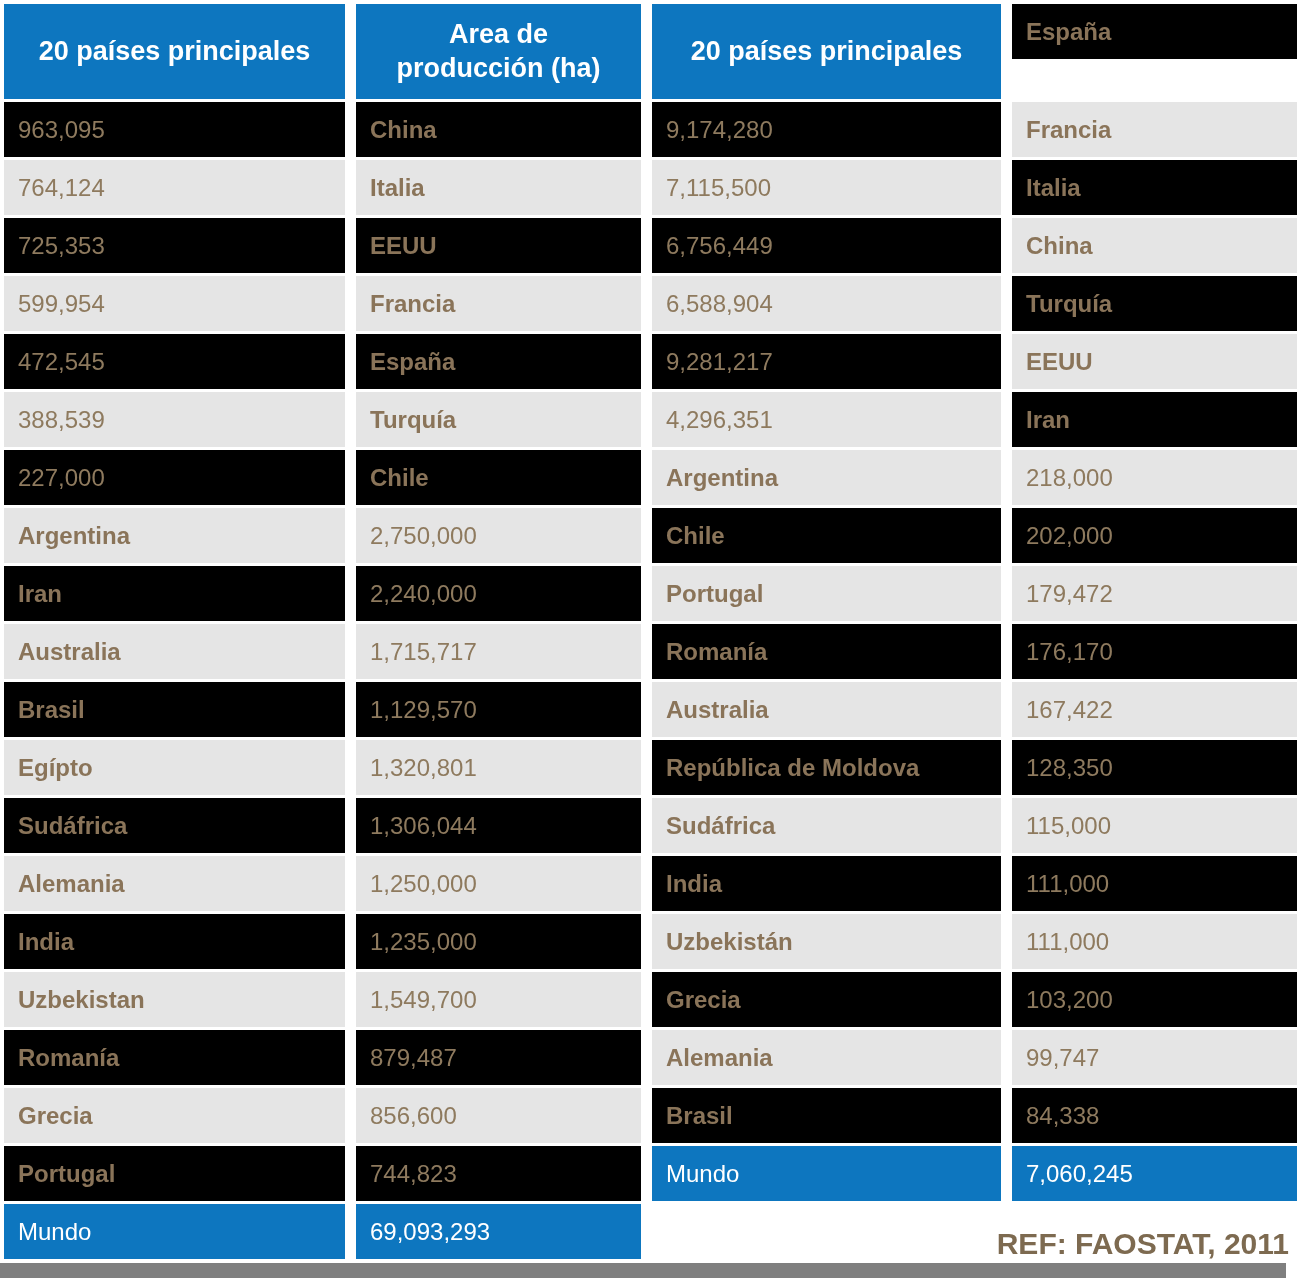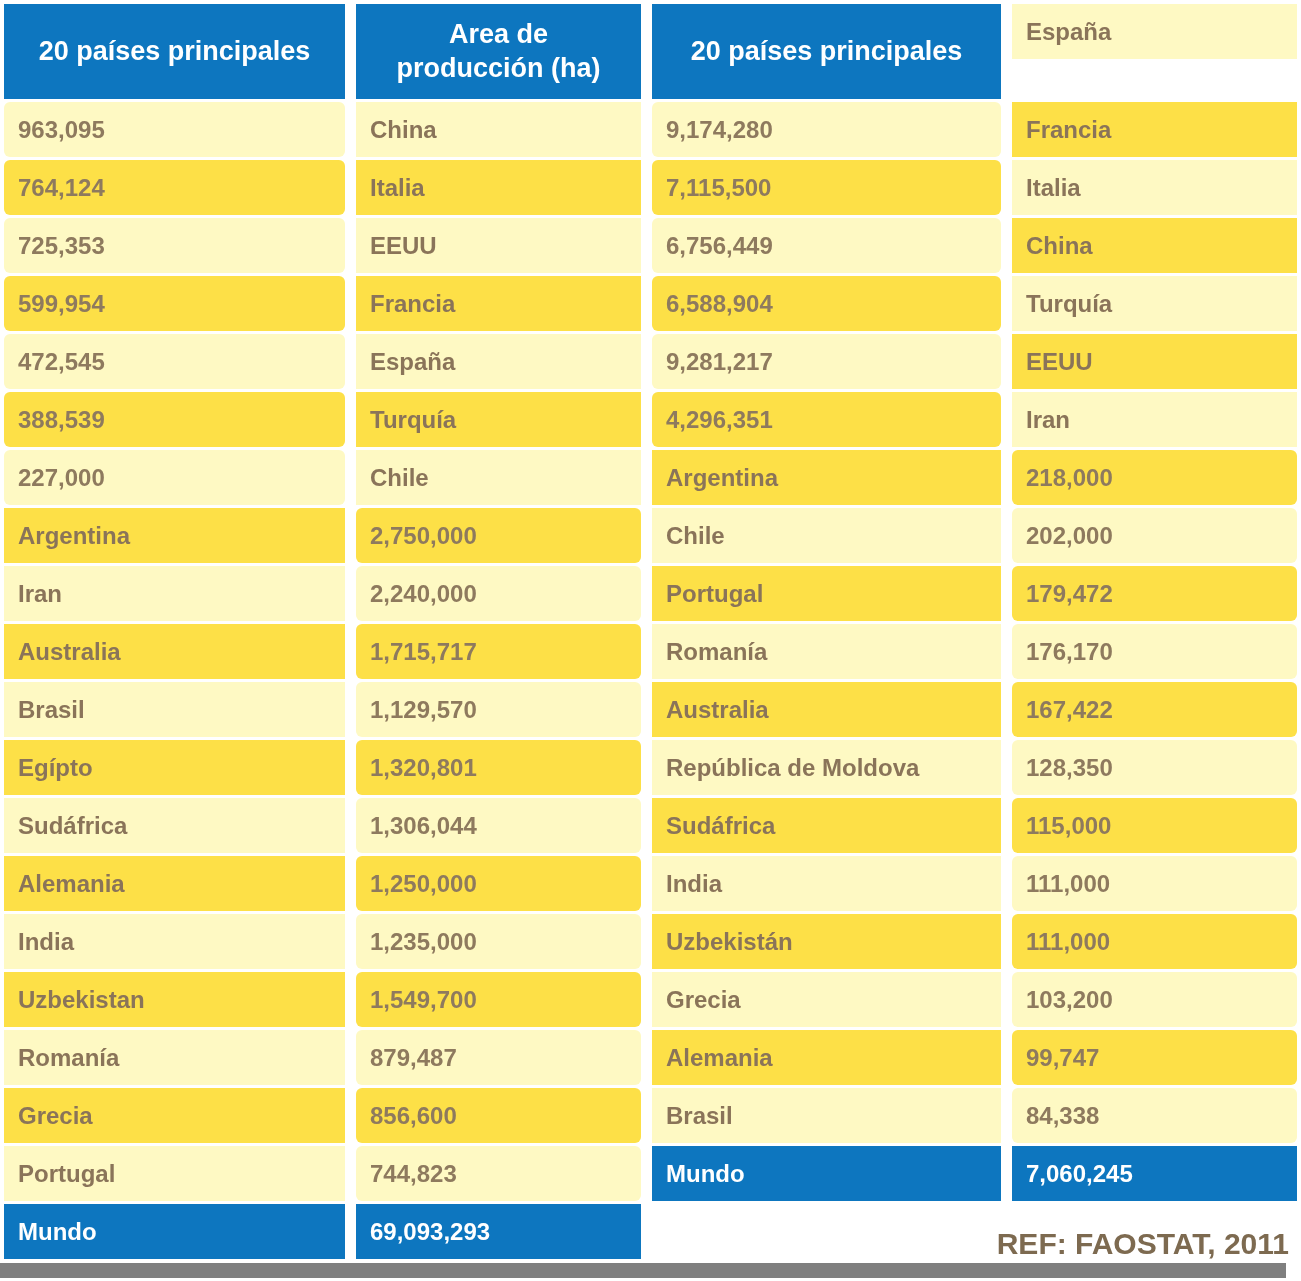--- a/index.html
+++ b/index.html
@@ -39,28 +39,28 @@
     height: 55px;
     display: flex;
     align-items: center;
     padding-left: 14px;
     box-sizing: border-box;
     font-size: 24px;
     color: #8a7459;
     overflow: hidden;
   }
   .cell.name { font-weight: bold; }
-  .cell.value { font-weight: bold; color: #8e7a5e; border-radius: 6px; }
-  .cell.dark { background: #fef9c3; }
-  .cell.light { background: #fde047; }
+  .cell.value { font-weight: normal; color: #8e7a5e; }
+  .cell.dark { background: #000000; }
+  .cell.light { background: #e5e5e5; }
   .tcell {
     height: 55px;
     background: #0d76bf;
     color: #ffffff;
-    font-weight: bold;
+    font-weight: normal;
     font-size: 24px;
     display: flex;
     align-items: center;
     padding-left: 14px;
     box-sizing: border-box;
   }
   .footer-bar {
     width: 1286px;
     height: 15px;
     background: #7f7f7f;

